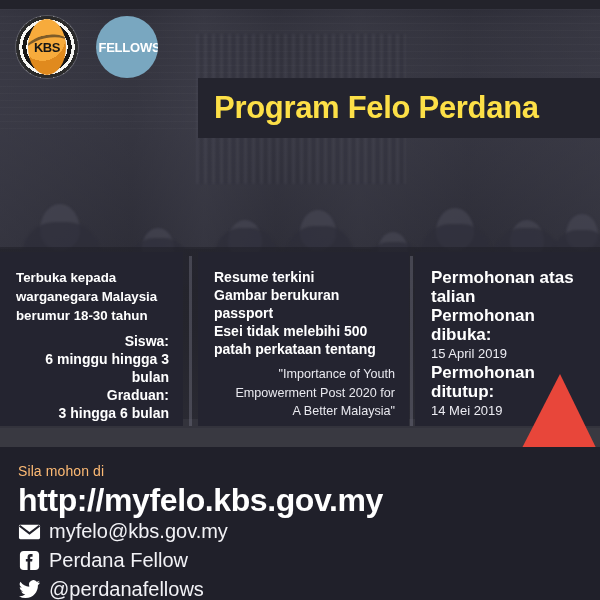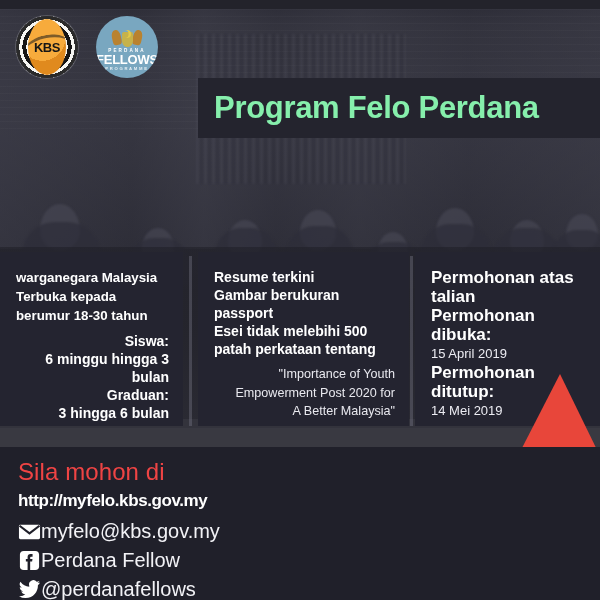--- a/index.html
+++ b/index.html
@@ -108,21 +108,21 @@
     background: repeating-conic-gradient(from 0deg,
       rgba(40,40,40,.0) 0deg 3deg, rgba(40,40,40,.55) 3deg 4.4deg);
     -webkit-mask: radial-gradient(circle, transparent 0 71%, #000 71% 92%, transparent 92%);
             mask: radial-gradient(circle, transparent 0 71%, #000 71% 92%, transparent 92%);
   }
 
   .logo-fellows {
     position: absolute; left: 96px; top: 16px; width: 62px; height: 62px;
     border-radius: 50%;
     background: #79a7c0;
-    display: flex; flex-direction: column; align-items: center; justify-content: center;
+    display: flex; flex-direction: row; align-items: center; justify-content: center;
     overflow: hidden;
   }
   .crest {
     width: 30px; height: 22px; margin-top: 2px; position: relative;
     display: flex; align-items: flex-end; justify-content: center;
   }
   .crest .tiger-l, .crest .tiger-r {
     position: absolute; bottom: 2px; width: 9px; height: 15px;
     background: #b9822f; border-radius: 46% 46% 30% 30%;
   }
@@ -150,21 +150,21 @@
     font-weight: bold; font-family: "Liberation Sans", sans-serif;
   }
 
   
   .title-bar {
     position: absolute; left: 198px; top: 78px; width: 402px; height: 60px;
     background: #24242e;
     display: flex; align-items: center;
   }
   .title-text {
-    color: #86efac;
+    color: #fde047;
     font-size: 31px;
     font-weight: bold;
     letter-spacing: -0.3px;
     padding-left: 16px;
     white-space: nowrap;
     font-family: "Liberation Sans", sans-serif;
   }
 
   
   .panels { position: absolute; left: 0; top: 252px; width: 600px; height: 174px; }
@@ -207,29 +207,29 @@
     pointer-events: none;
   }
 
   
   .footer {
     position: absolute; left: 0; top: 447px; width: 600px; height: 153px;
     background: #20202a;
   }
   .f-inner { position: absolute; left: 18px; top: 10px; width: 430px; }
   .f-line1 {
-    color: #ef4444; font-size: 24px; font-weight: normal; line-height: 29px;
+    color: #fdba74; font-size: 14px; font-weight: normal; line-height: 29px;
     letter-spacing: 0.1px; font-family: "Liberation Sans", sans-serif;
   }
   .f-url {
-    color: #ffffff; font-size: 17px; font-weight: bold; line-height: 29px;
+    color: #ffffff; font-size: 32px; font-weight: bold; line-height: 29px;
     letter-spacing: -0.4px; font-family: "Liberation Sans", sans-serif;
   }
   .f-row {
-    display: flex; align-items: center; gap: 0; margin-top: 3px;
+    display: flex; align-items: center; gap: 8px; margin-top: 3px;
   }
   .f-row .f-txt {
     color: #f2f2f6; font-size: 20px; font-weight: normal; line-height: 26px;
     font-family: "Liberation Sans", sans-serif;
   }
   .ic { width: 23px; height: 23px; flex: 0 0 23px; display: block; }
   .ic svg { display: block; }
 </style>
 </head>
 <body>
@@ -293,22 +293,22 @@
     <div class="title-text">Program Felo Perdana</div>
   </div>
 
   <div class="divider divider-a"></div>
   <div class="divider divider-b"></div>
 
   <div class="panels">
 
     <div class="panel panel-1">
       <div class="p-strong">
+        <div>Terbuka kepada</div>
         <div>warganegara Malaysia</div>
-        <div>Terbuka kepada</div>
         <div>berumur 18-30 tahun</div>
       </div>
       <div class="p-strong-sm sub-block">
         <div>Siswa:</div>
         <div>6 minggu hingga 3 bulan</div>
         <div>Graduan:</div>
         <div>3 hingga 6 bulan</div>
       </div>
     </div>
 

